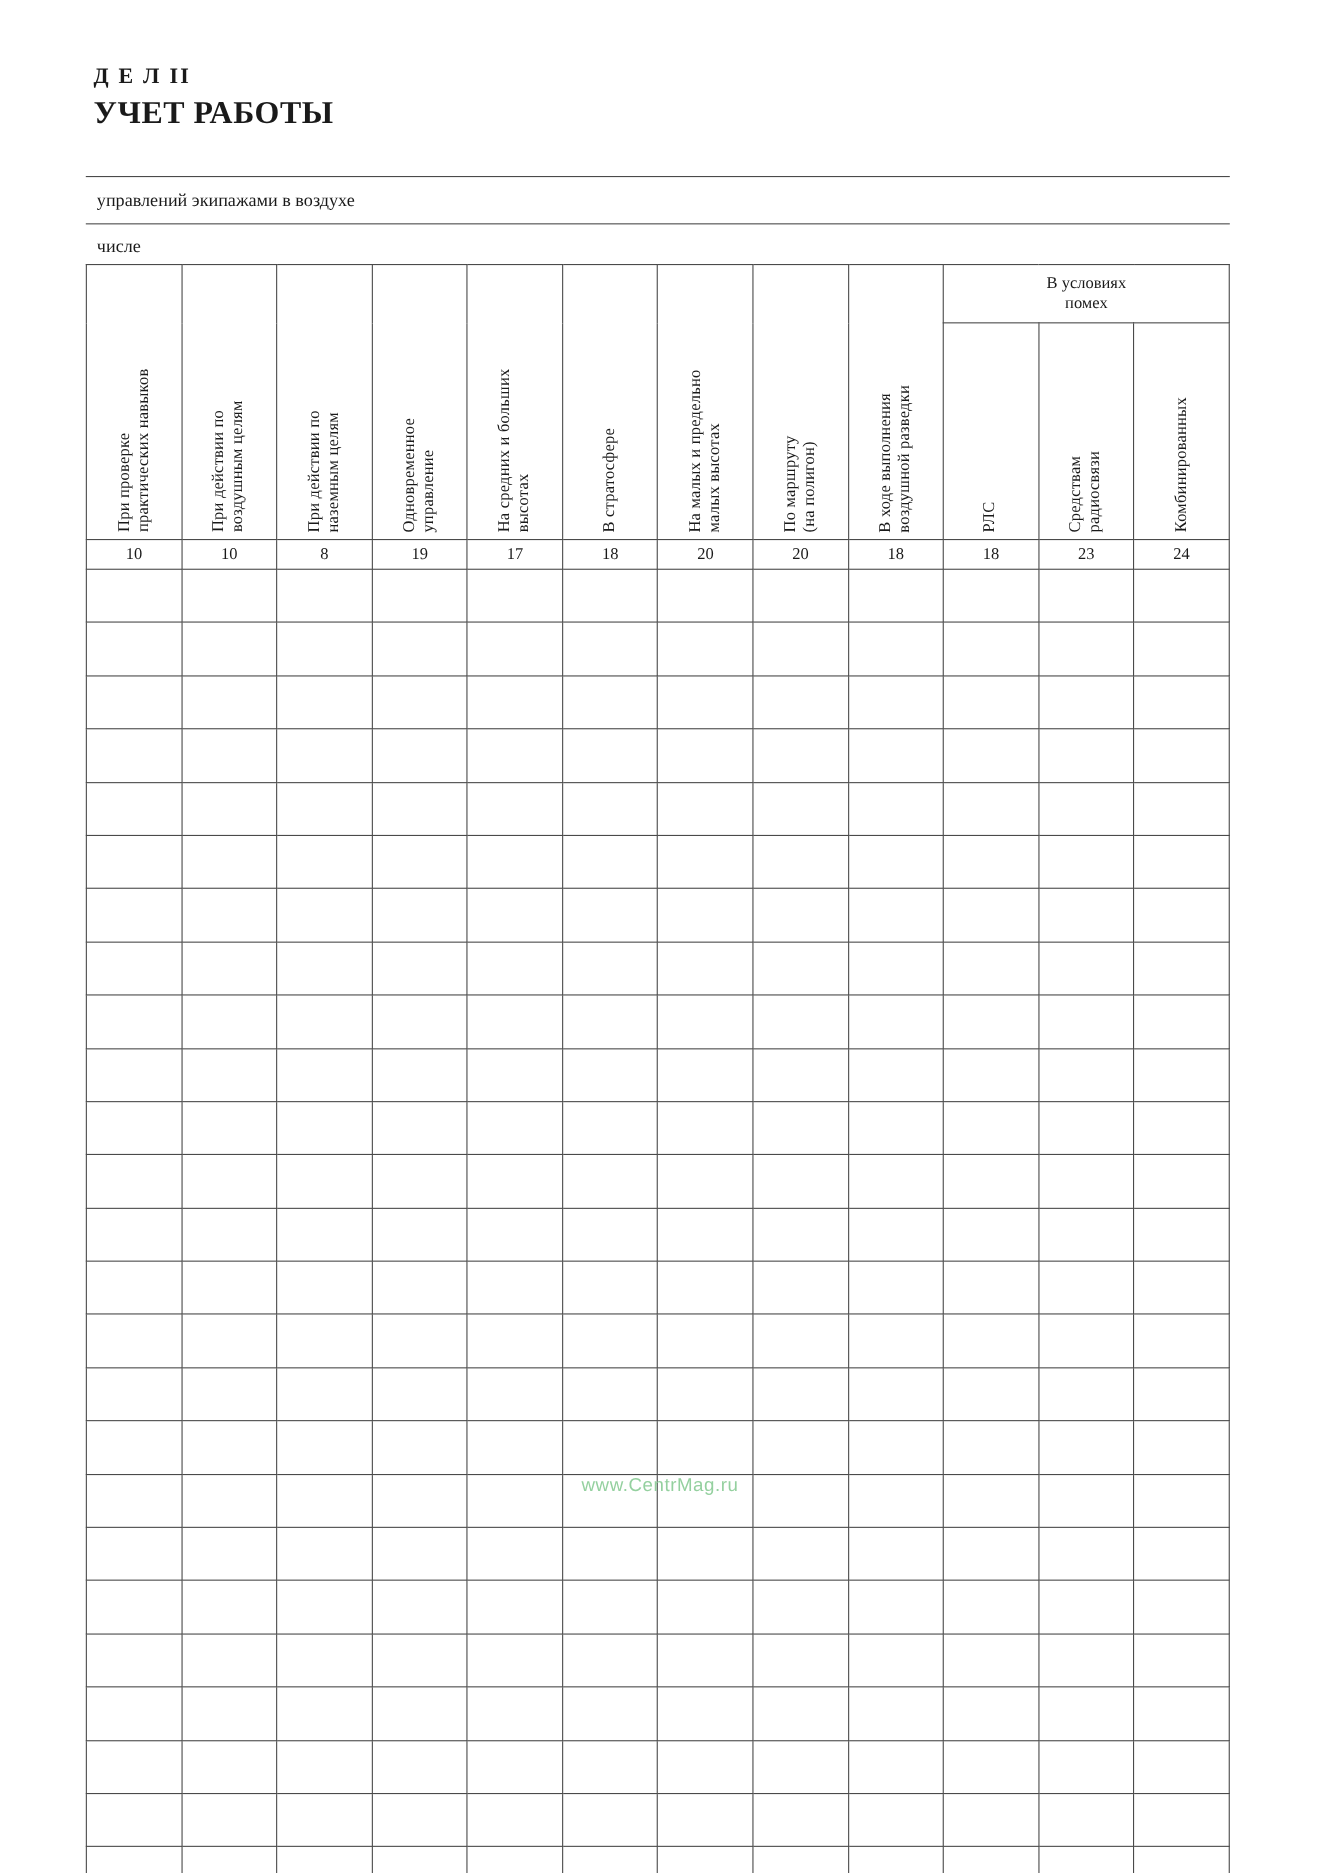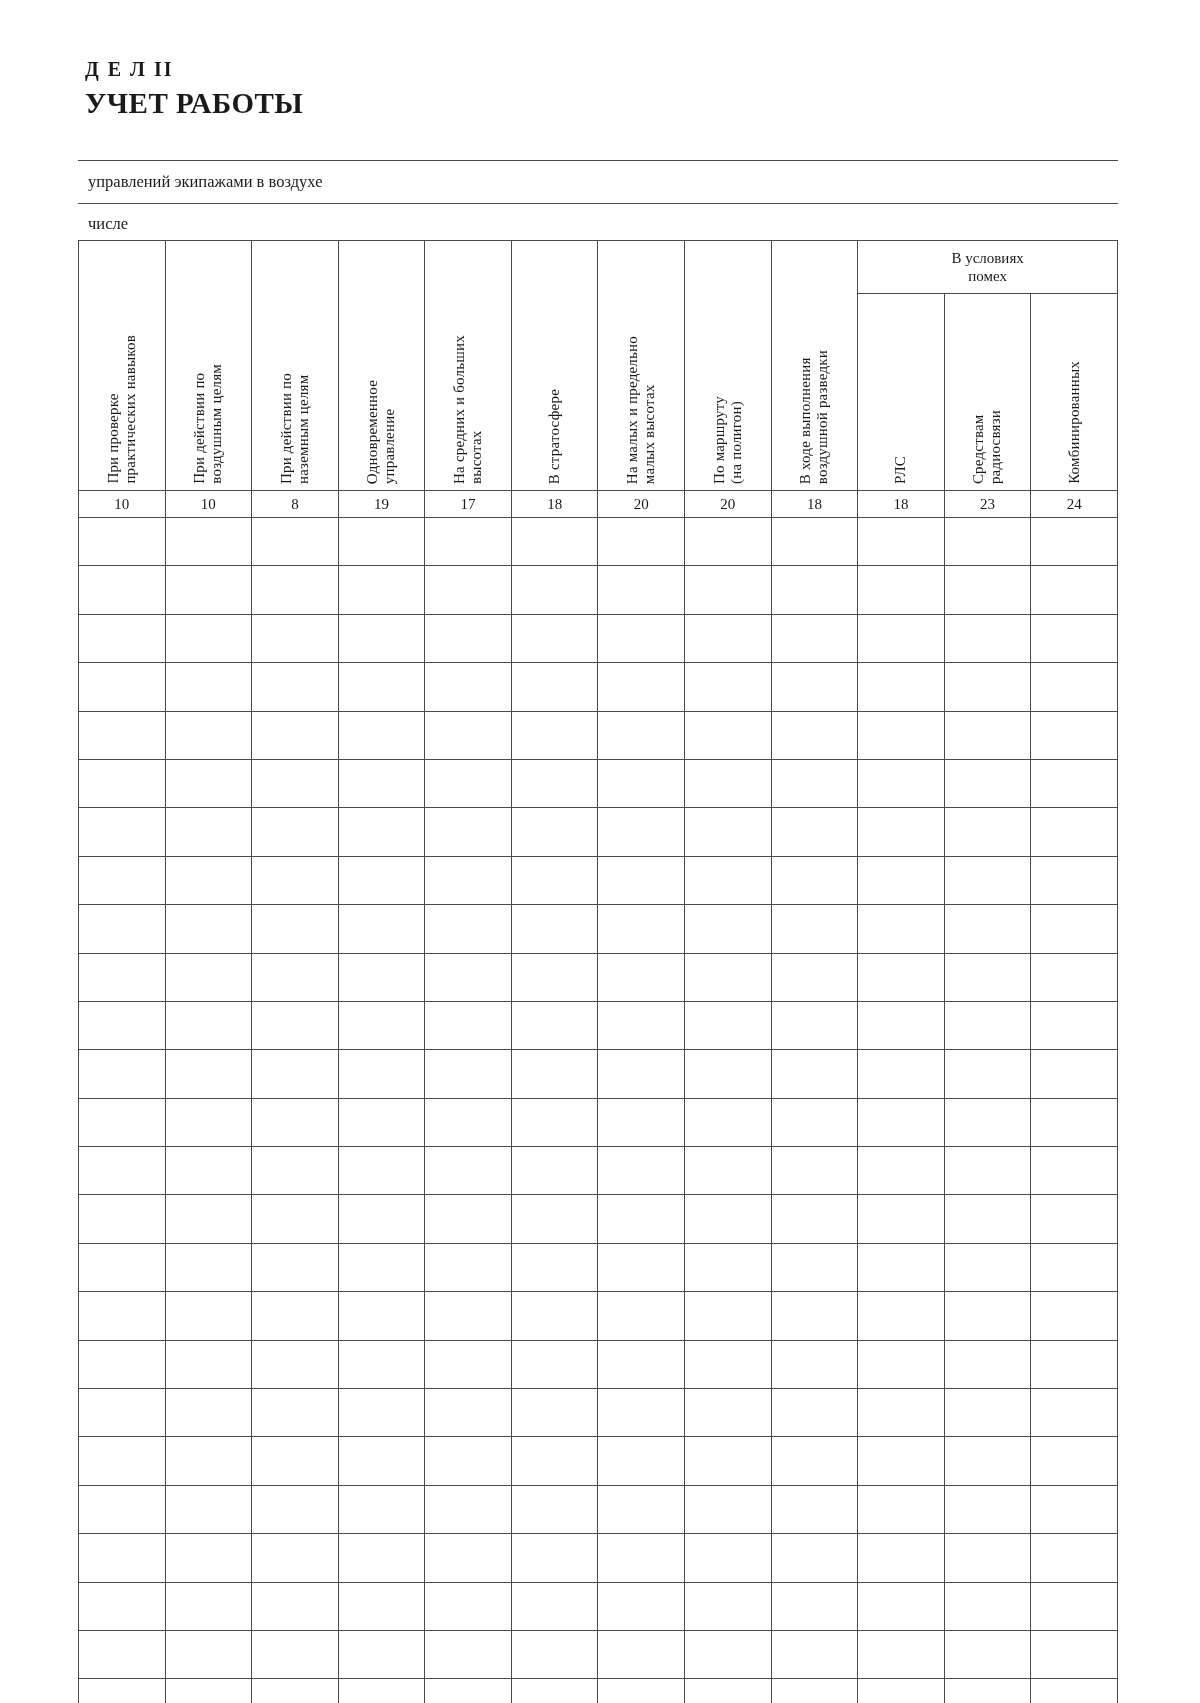--- a/index.html
+++ b/index.html
@@ -601,14 +601,15 @@
           <td class="datacell"></td>
           <td class="datacell"></td>
           <td class="datacell"></td>
           <td class="datacell"></td>
           <td class="datacell"></td>
           <td class="datacell"></td>
         </tr>
       </tbody>
   </table>
 
+  <div class="watermark">www.CentrMag.ru</div>
 
 </div>
 
 </body></html>

